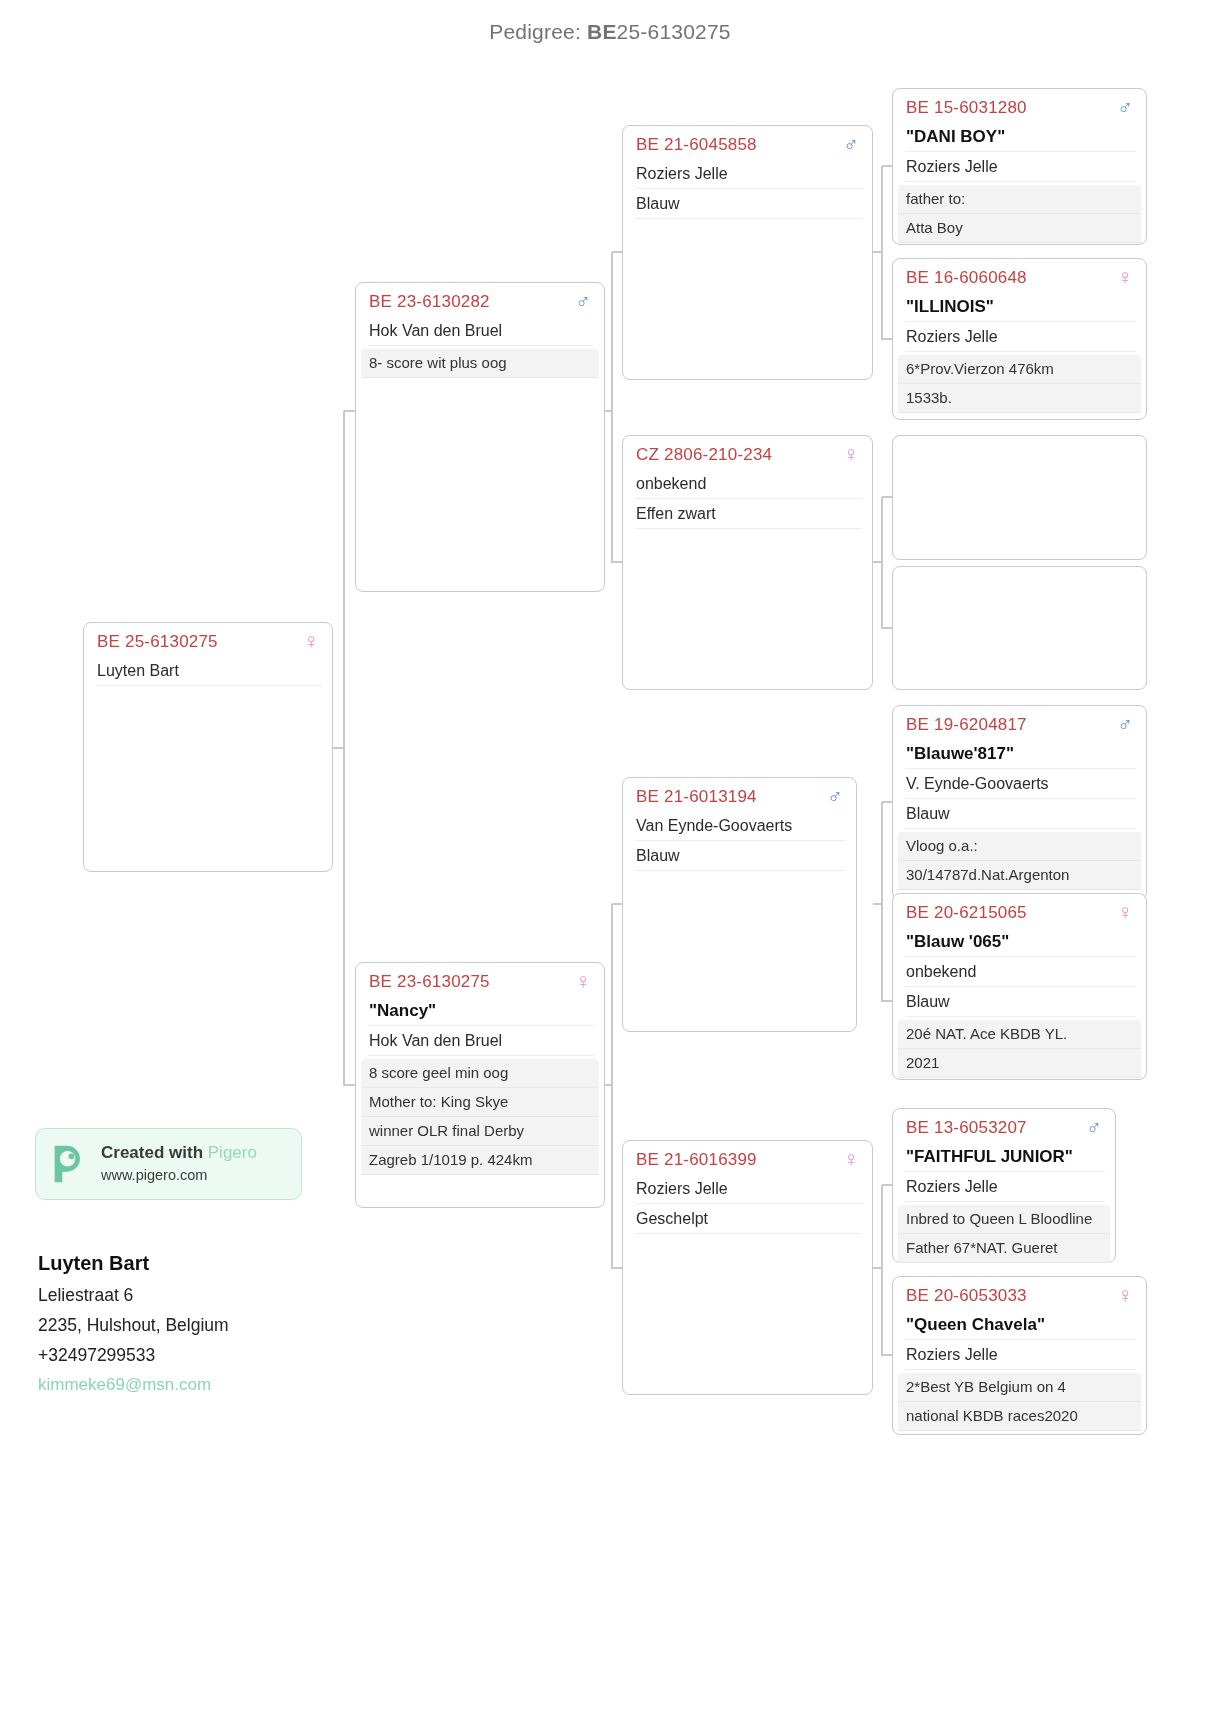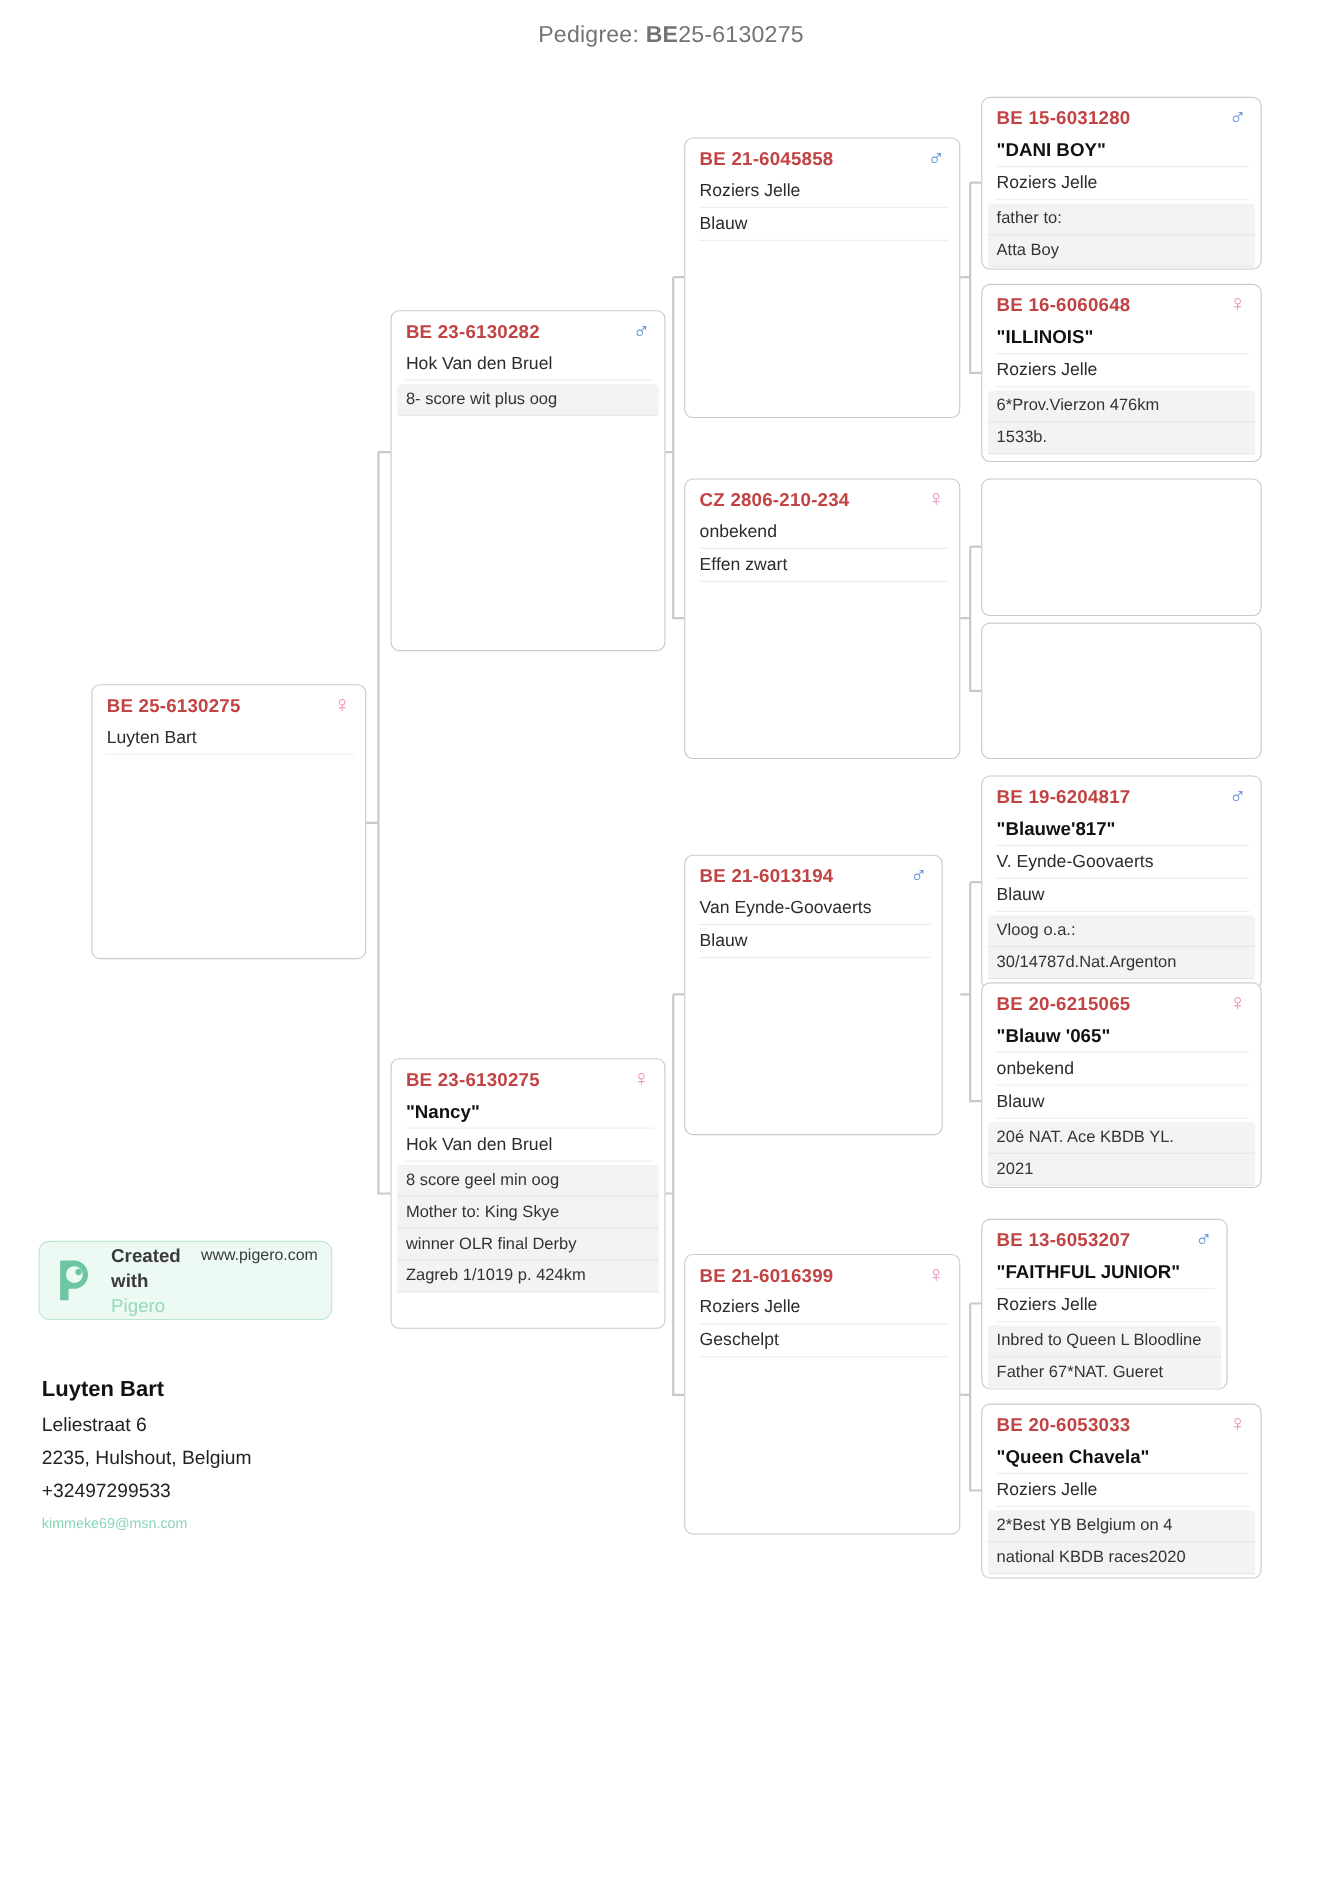--- a/index.html
+++ b/index.html
@@ -11,44 +11,44 @@
   .page-title .b { font-weight:bold; }
 
   svg.connectors { position:absolute; left:0; top:0; pointer-events:none; }
 
   .box { position:absolute; background:#fff; border:1.5px solid #c9c9c9; border-radius:8px;
          box-sizing:border-box; padding:6px 10px 8px 12px; }
   .row { font-size:16px; color:#2b2b2b; padding:4px 1px; line-height:21px;
          border-bottom:1px solid #ededed; white-space:nowrap; overflow:hidden; }
   .ring-row { display:flex; justify-content:space-between; align-items:flex-start;
               border-bottom:none; padding-top:2px; }
-  .ring { color:#c24343; font-weight:bold; font-size:17px; letter-spacing:.2px; }
+  .ring { color:#c24343; font-weight:normal; font-size:17px; letter-spacing:.2px; }
   .sex  { font-size:21px; font-weight:bold; line-height:20px; padding-right:2px; }
   .sex.male   { color:#5b8edb; }
   .sex.female { color:#ed8bbd; }
   .name { font-weight:bold; color:#111; font-size:17px; }
   .info-block { background:#f3f3f3; border-radius:4px; margin:3px -5px 0 -7px; }
   .info-line { font-size:15px; color:#333; line-height:22px; padding:3px 8px;
                border-bottom:1px solid #e6e6e6; white-space:nowrap; overflow:hidden; }
   .info-line:last-child { border-bottom:1px solid #e6e6e6; }
 
   .badge { position:absolute; left:35px; top:1128px; width:267px; height:72px;
            background:#edfaf3; border:1.5px solid #bce7d2; border-radius:10px;
            box-sizing:border-box; display:flex; align-items:center; gap:11px;
            padding:0 12px; cursor:pointer; }
-  .badge-text { display:flex; flex-direction:row; line-height:23px; }
+  .badge-text { display:flex; flex-direction:column; line-height:23px; }
   .badge-line1 { font-size:17px; }
   .badge-line1 .created { font-weight:bold; color:#3a3a3a; }
   .badge-line1 .brand   { color:#97d8ba; }
   .badge-url { font-size:14.5px; font-weight:normal; color:#3a3a3a; }
 
   .owner { position:absolute; left:38px; top:1248px; width:320px; }
   .owner-name { font-size:20px; font-weight:bold; color:#111; line-height:30px; margin-bottom:2px; }
   .owner-line { font-size:17.5px; color:#222; line-height:30px; }
-  .owner-email { font-size:13px; color:#8ad5b6; line-height:30px; cursor:pointer; }
+  .owner-email { font-size:17px; color:#8ad5b6; line-height:30px; cursor:pointer; }
 </style>
 </head>
 <body>
 
 <div class="canvas">
 
   <div class="page-title"><span>Pedigree: </span><span class="b">BE</span><span>25-6130275</span></div>
 
   <svg class="connectors" width="1220" height="1714" viewBox="0 0 1220 1714">
     <path d="M333 748 H344 M344 411 V1085 H355 M344 411 H355

